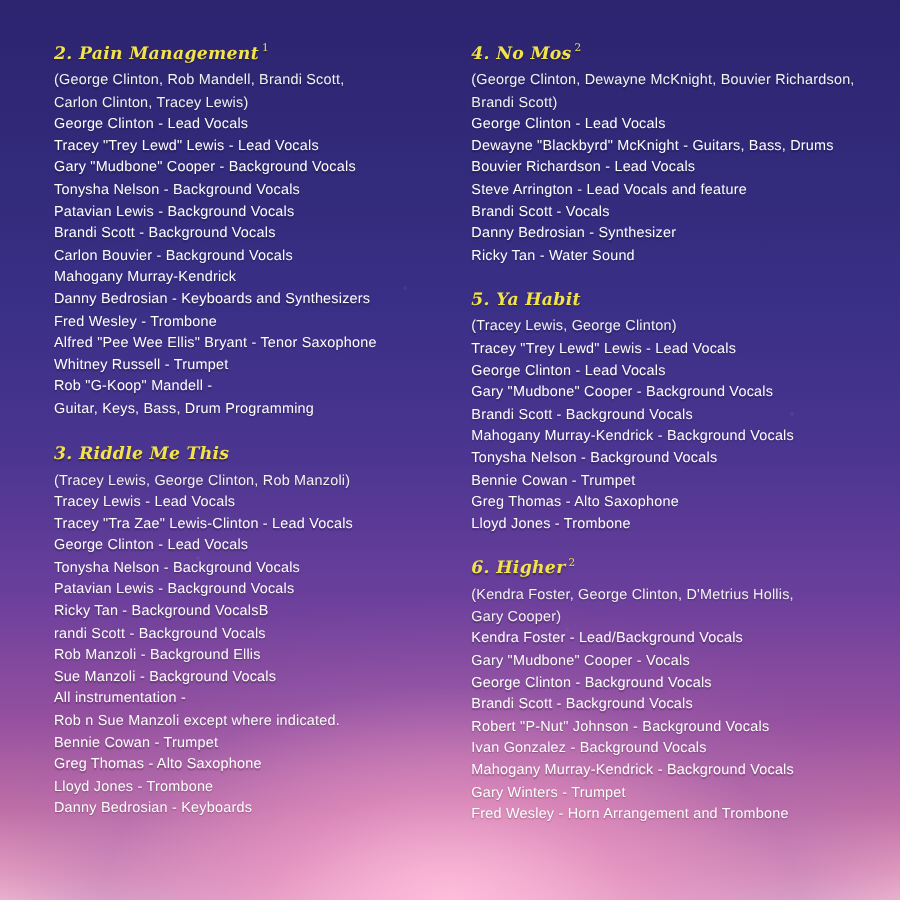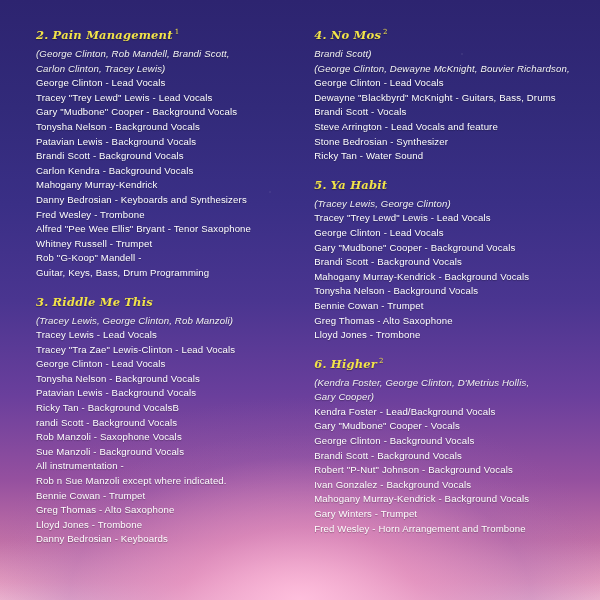--- a/index.html
+++ b/index.html
@@ -74,21 +74,20 @@
   .credit-line {
     color: #ffffff;
     font-size: 9.6px;
     line-height: 14.6px;
     letter-spacing: 0.15px;
     white-space: nowrap;
     text-shadow: 0 1px 1px rgba(0,0,0,0.30);
   }
   .credit-line.writers {
     color: #f3f3f3;
-    font-style: italic;
   }
 </style>
 </head>
 <body>
 
 <div id="liner">
   <div class="columns">
 
     <div class="col left">
 
@@ -97,21 +96,21 @@
           <span>2. Pain Management</span><span class="sup">1</span>
         </div>
         <div class="credit-line writers">(George Clinton, Rob Mandell, Brandi Scott,</div>
         <div class="credit-line writers">Carlon Clinton, Tracey Lewis)</div>
         <div class="credit-line">George Clinton - Lead Vocals</div>
         <div class="credit-line">Tracey "Trey Lewd" Lewis - Lead Vocals</div>
         <div class="credit-line">Gary "Mudbone" Cooper - Background Vocals</div>
         <div class="credit-line">Tonysha Nelson - Background Vocals</div>
         <div class="credit-line">Patavian Lewis - Background Vocals</div>
         <div class="credit-line">Brandi Scott - Background Vocals</div>
-        <div class="credit-line">Carlon Kendra - Background Vocals</div>
+        <div class="credit-line">Carlon Bouvier - Background Vocals</div>
         <div class="credit-line">Mahogany Murray-Kendrick</div>
         <div class="credit-line">Danny Bedrosian - Keyboards and Synthesizers</div>
         <div class="credit-line">Fred Wesley - Trombone</div>
         <div class="credit-line">Alfred "Pee Wee Ellis" Bryant - Tenor Saxophone</div>
         <div class="credit-line">Whitney Russell - Trumpet</div>
         <div class="credit-line">Rob "G-Koop" Mandell -</div>
         <div class="credit-line">Guitar, Keys, Bass, Drum Programming</div>
       </div>
 
       <div class="track">
@@ -119,45 +118,46 @@
           <span>3. Riddle Me This</span><span class="sup"></span>
         </div>
         <div class="credit-line writers">(Tracey Lewis, George Clinton, Rob Manzoli)</div>
         <div class="credit-line">Tracey Lewis - Lead Vocals</div>
         <div class="credit-line">Tracey "Tra Zae" Lewis-Clinton - Lead Vocals</div>
         <div class="credit-line">George Clinton - Lead Vocals</div>
         <div class="credit-line">Tonysha Nelson - Background Vocals</div>
         <div class="credit-line">Patavian Lewis - Background Vocals</div>
         <div class="credit-line">Ricky Tan - Background VocalsB</div>
         <div class="credit-line">randi Scott - Background Vocals</div>
-        <div class="credit-line">Rob Manzoli - Saxophone Vocals</div>
+        <div class="credit-line">Rob Manzoli - Background Ellis</div>
         <div class="credit-line">Sue Manzoli - Background Vocals</div>
         <div class="credit-line">All instrumentation -</div>
         <div class="credit-line">Rob n Sue Manzoli except where indicated.</div>
         <div class="credit-line">Bennie Cowan - Trumpet</div>
         <div class="credit-line">Greg Thomas - Alto Saxophone</div>
         <div class="credit-line">Lloyd Jones - Trombone</div>
         <div class="credit-line">Danny Bedrosian - Keyboards</div>
       </div>
 
     </div>
 
     <div class="col right">
 
       <div class="track">
         <div class="track-title">
           <span>4. No Mos</span><span class="sup">2</span>
         </div>
+        <div class="credit-line writers">(George Clinton, Dewayne McKnight, Bouvier Richardson,</div>
         <div class="credit-line writers">Brandi Scott)</div>
-        <div class="credit-line writers">(George Clinton, Dewayne McKnight, Bouvier Richardson,</div>
         <div class="credit-line">George Clinton - Lead Vocals</div>
         <div class="credit-line">Dewayne "Blackbyrd" McKnight - Guitars, Bass, Drums</div>
+        <div class="credit-line">Bouvier Richardson - Lead Vocals</div>
+        <div class="credit-line">Steve Arrington - Lead Vocals and feature</div>
         <div class="credit-line">Brandi Scott - Vocals</div>
-        <div class="credit-line">Steve Arrington - Lead Vocals and feature</div>
-        <div class="credit-line">Stone Bedrosian - Synthesizer</div>
+        <div class="credit-line">Danny Bedrosian - Synthesizer</div>
         <div class="credit-line">Ricky Tan - Water Sound</div>
       </div>
 
       <div class="track">
         <div class="track-title">
           <span>5. Ya Habit</span><span class="sup"></span>
         </div>
         <div class="credit-line writers">(Tracey Lewis, George Clinton)</div>
         <div class="credit-line">Tracey "Trey Lewd" Lewis - Lead Vocals</div>
         <div class="credit-line">George Clinton - Lead Vocals</div>

